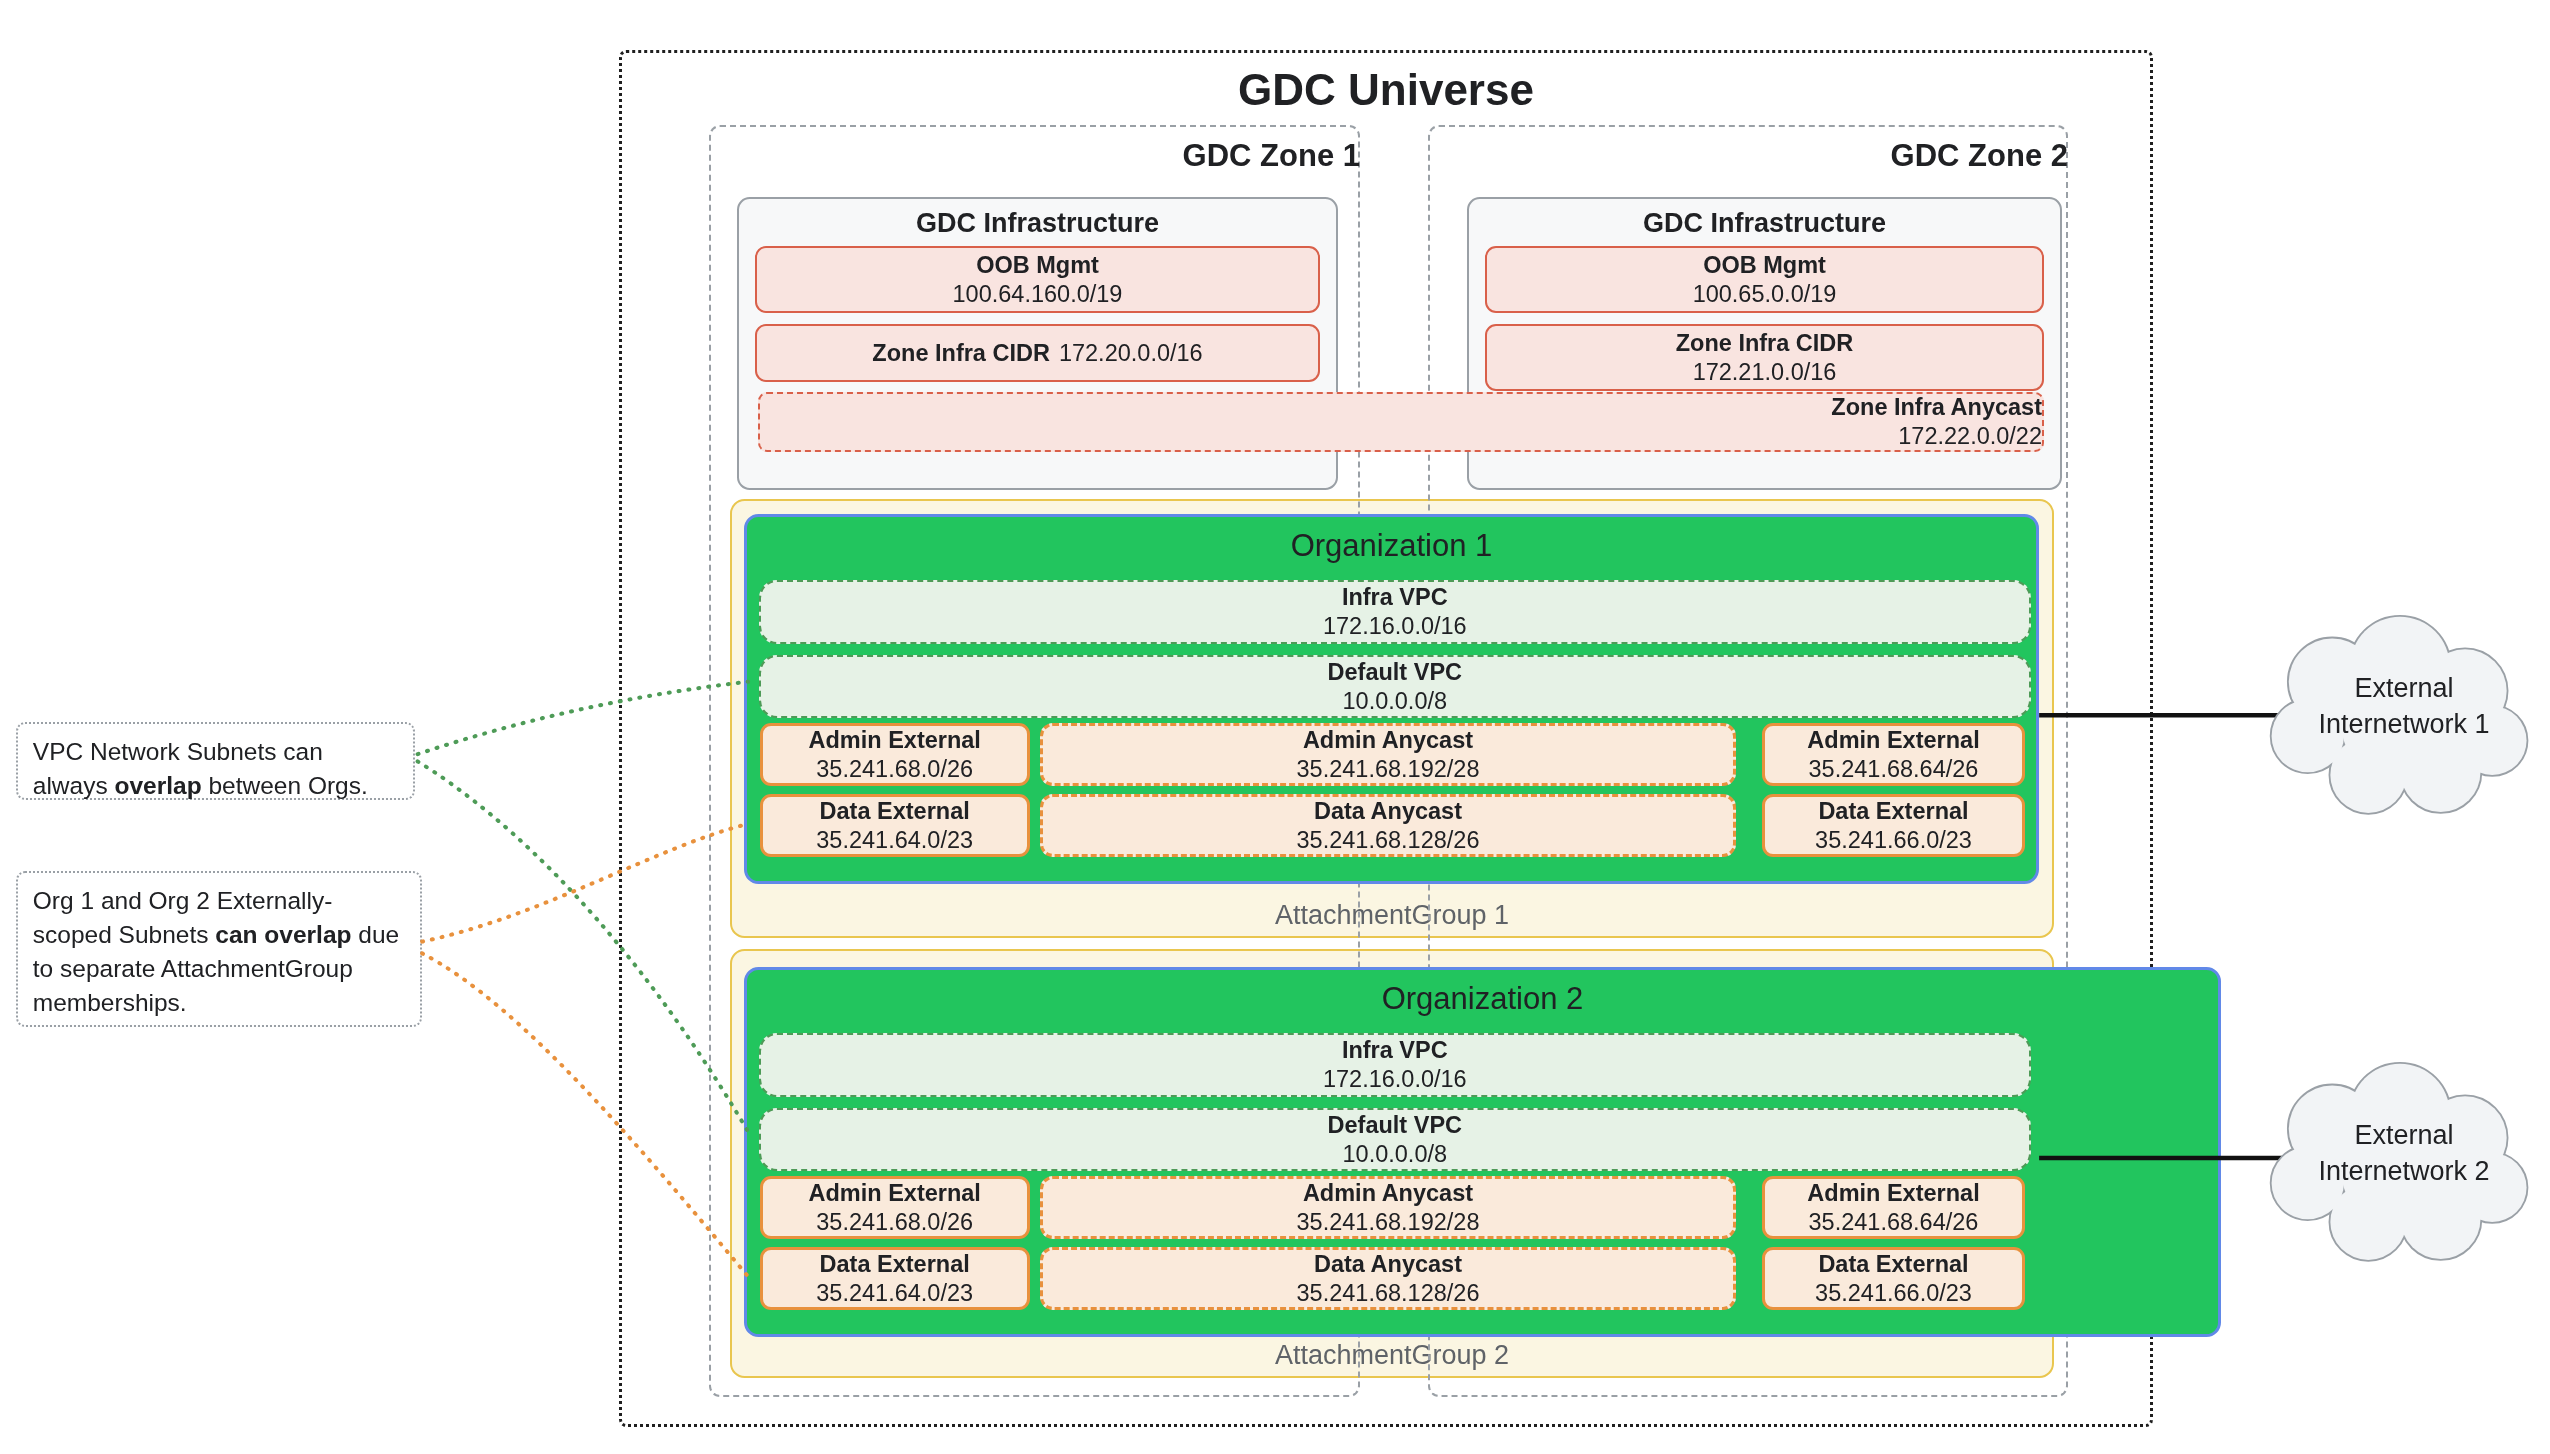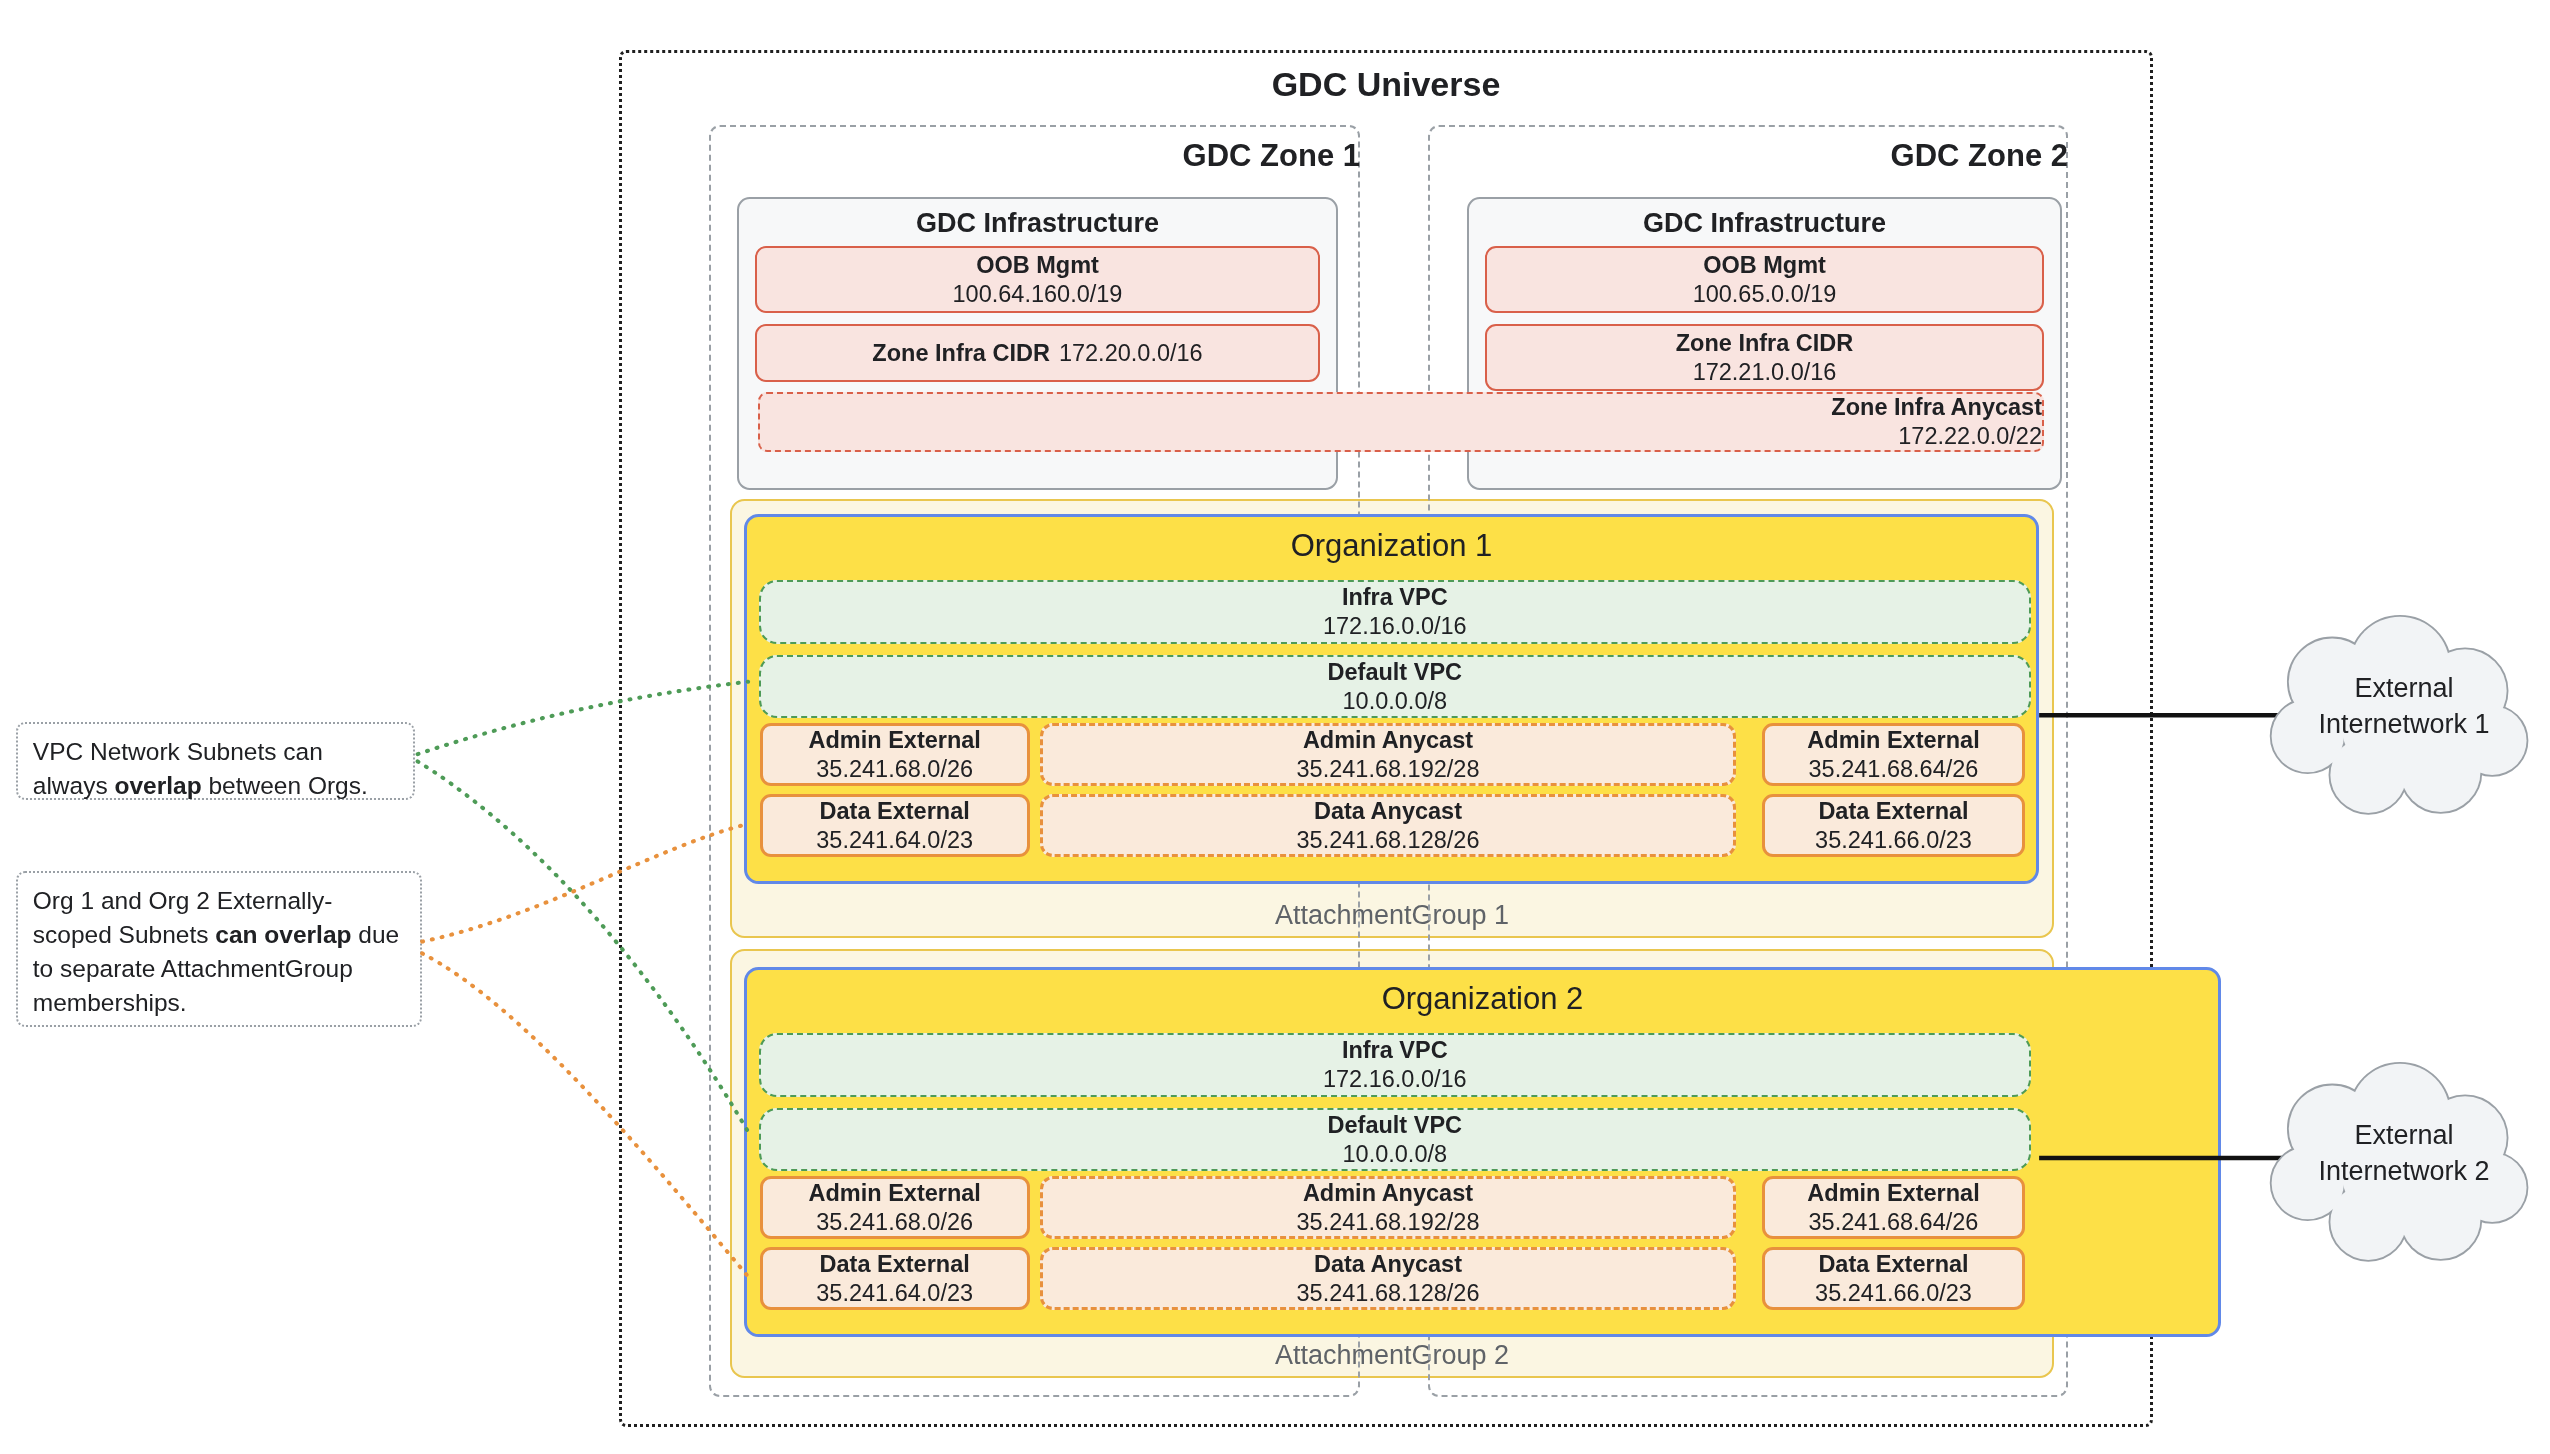--- a/index.html
+++ b/index.html
@@ -3,21 +3,21 @@
 <meta charset="utf-8">
 <style>
   html,body{margin:0;padding:0;background:#ffffff;}
   #stage{position:relative;width:2550px;height:1454px;background:#ffffff;overflow:hidden;
          font-family:"Liberation Sans",sans-serif;color:#202124;}
   .abs{position:absolute;box-sizing:border-box;}
   .ctr{display:flex;flex-direction:column;align-items:center;justify-content:center;text-align:center;}
   .b{font-weight:bold;}
 
   .universe{left:619px;top:50px;width:1534px;height:1377px;border:3.6px dotted #1f1f1f;border-radius:7.2px;z-index:0;}
-  .universe-title{left:619px;top:65px;width:1534px;text-align:center;font-size:34px;font-weight:bold;z-index:5;}
+  .universe-title{left:619px;top:65px;width:1534px;text-align:center;font-size:44px;font-weight:bold;z-index:5;}
 
   .zone{border:2.7px dashed #9aa0a6;border-radius:11px;z-index:2;background:transparent;}
   .zone1{left:709px;top:125px;width:651px;height:1272px;}
   .zone2{left:1428px;top:125px;width:640px;height:1272px;}
   .zone-title{top:138px;text-align:right;font-size:31px;font-weight:bold;z-index:2;}
   .zone1-title{left:709px;width:651px;}
   .zone2-title{left:1428px;width:640px;}
 
   .infra{background:#f7f8f9;border:2.7px solid #9aa0a6;border-radius:12.7px;z-index:3;}
   .infra1{left:737px;top:197px;width:601px;height:293px;}
@@ -30,21 +30,21 @@
   .cidr1{left:755px;top:324px;width:565px;height:58px;flex-direction:row;gap:9px;}
   .oob2{left:1485px;top:246px;width:559px;height:67px;}
   .cidr2{left:1485px;top:324px;width:559px;height:67px;}
   .anycast{left:758px;top:392px;width:1286px;height:60px;}
 
   .ag{background:#fbf6e2;border:2.7px solid #e9c64f;border-radius:14.5px;z-index:1;}
   .ag1{left:730px;top:499px;width:1324px;height:439px;}
   .ag2{left:730px;top:949px;width:1324px;height:429px;}
   .ag-label{position:absolute;bottom:5.4px;left:0;width:100%;text-align:center;font-size:27px;color:#5f6368;}
 
-  .org{background:#fde047;border:3.6px solid #6189e8;border-radius:14.5px;z-index:3;}
+  .org{background:#22c55e;border:3.6px solid #6189e8;border-radius:14.5px;z-index:3;}
   .org1{left:744px;top:514px;width:1295px;height:370px;}
   .org2{left:744px;top:967px;width:1477px;height:370px;}
   .org-title{position:absolute;top:11px;left:0;width:100%;text-align:center;font-size:31px;font-weight:400;color:#202124;}
 
   .green-dashed{position:absolute;box-sizing:border-box;background:#e6f2e6;border:2.7px dashed #4e9b57;border-radius:18px;}
   .vpc-infra{left:11.8px;top:63px;width:1272px;height:64px;}
   .vpc-default{left:11.8px;top:138px;width:1272px;height:63px;}
 
   .orange-solid{position:absolute;box-sizing:border-box;background:#faeadb;border:3.6px solid #e8913d;border-radius:11px;}
   .orange-dashed{position:absolute;box-sizing:border-box;background:#faeadb;border:3.6px dashed #e8913d;border-radius:13px;}

